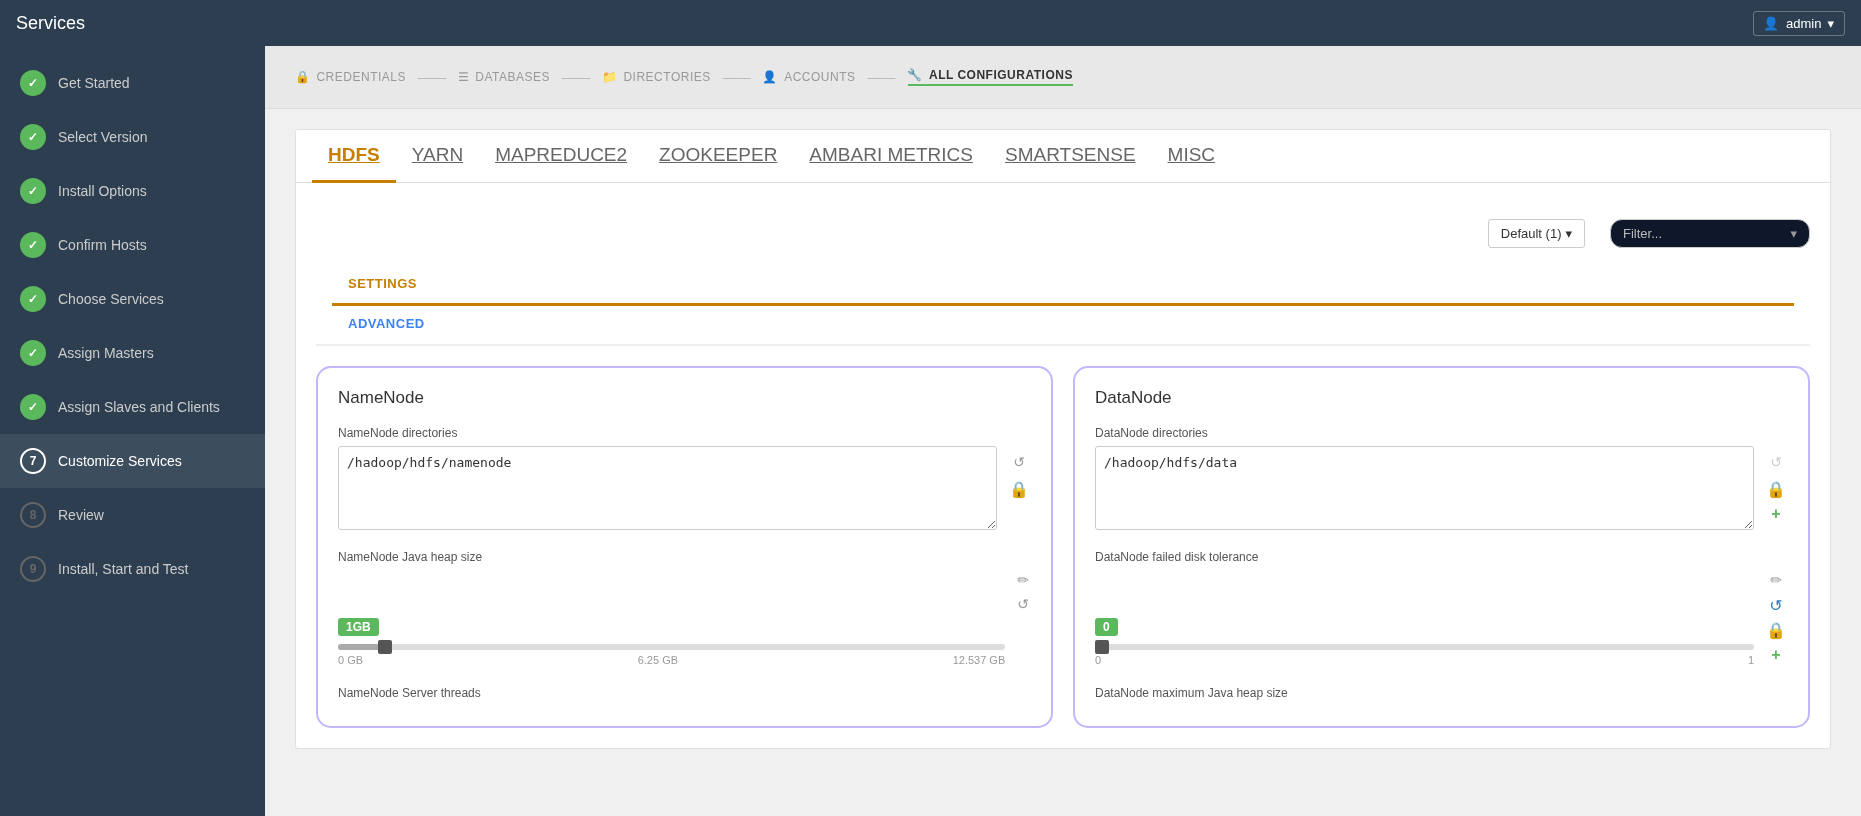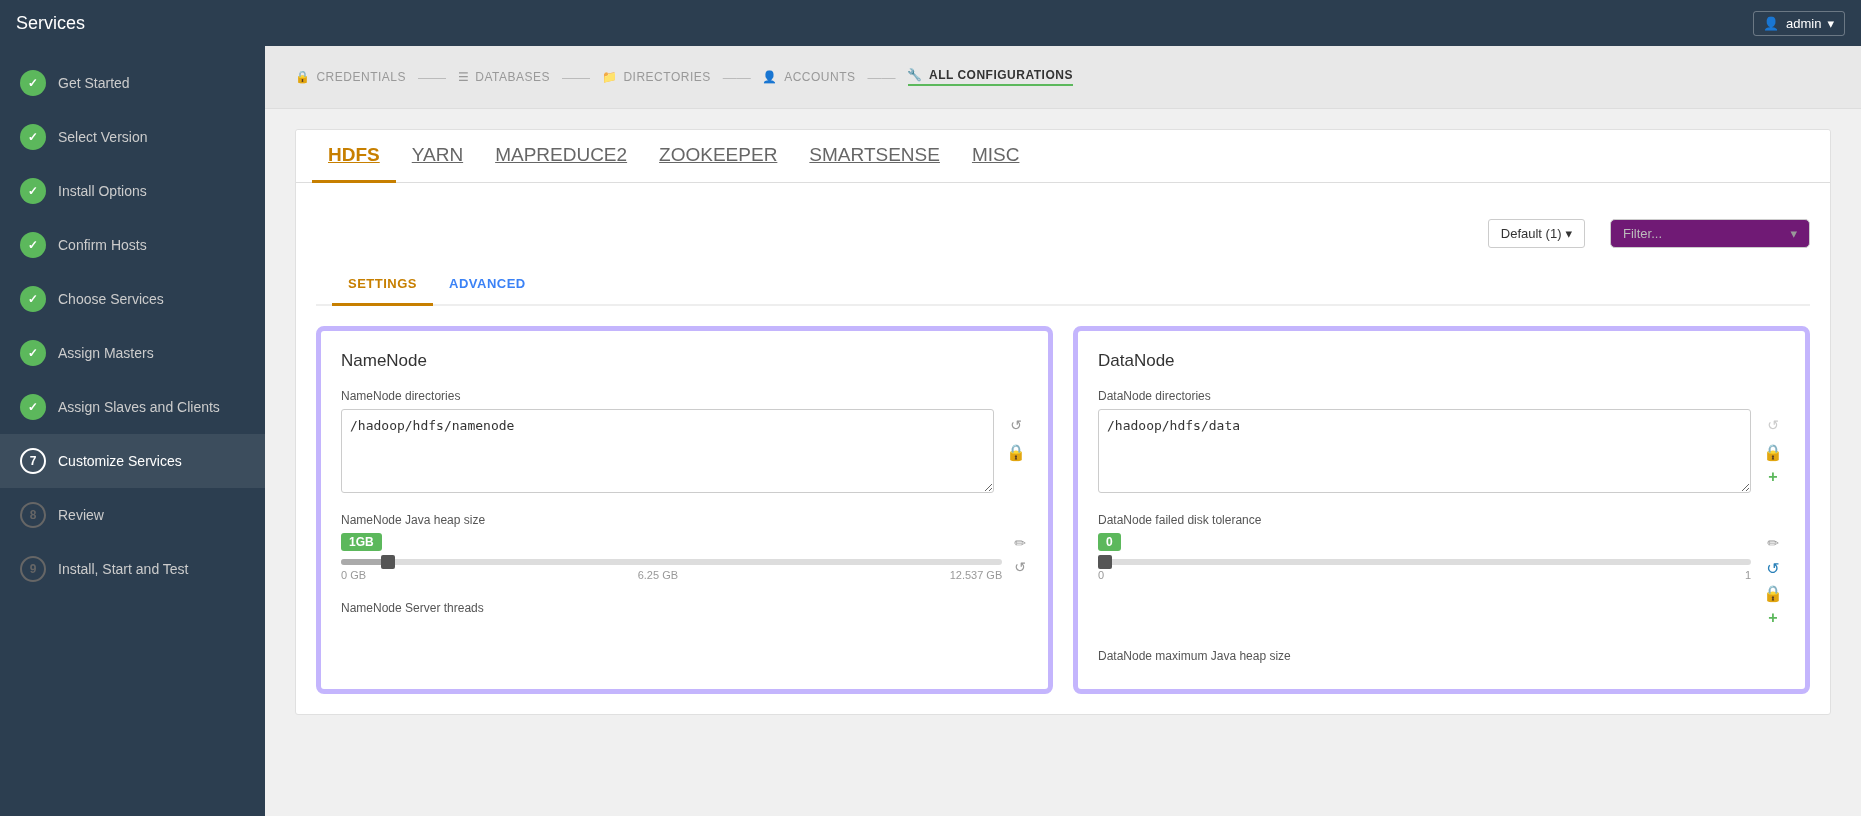--- a/index.html
+++ b/index.html
@@ -126,36 +126,37 @@
       border: 1px solid #ccc;
       background: #fff;
       padding: 6px 12px;
       border-radius: 3px;
       cursor: pointer;
       font-size: 13px;
     }
     .filter-input {
       border: 1px solid #ccc;
       padding: 6px 12px;
-      border-radius: 5px;
+      border-radius: 12px;
       font-size: 13px;
       width: 200px;
-      background: #701a75;
+      background: #0f172a;
       color: #999;
       display: flex; align-items: center; justify-content: space-between;
       cursor: pointer;
     }
 
     
     .config-tabs {
       display: flex;
       border-bottom: 2px solid #eee;
       margin-bottom: 20px;
       background: #fff;
       padding: 0 16px;
+      flex-direction: column;
     }
     .config-tab {
       padding: 12px 16px;
       cursor: pointer;
       font-size: 13px;
       font-weight: 600;
       color: #3b82f6;
       border-bottom: 3px solid transparent;
       margin-bottom: -2px;
       text-transform: uppercase;
@@ -164,22 +165,22 @@
     .config-tab.active { color: #c77f00; border-bottom-color: #c77f00; }
 
     
     .cards-row {
       display: grid;
       grid-template-columns: 1fr 1fr;
       gap: 20px;
     }
     .card {
       background: #fff;
-      border: 5px solid #c4b5fd;
-      border-radius: 8px;
+      border: 2px solid #c4b5fd;
+      border-radius: 15px;
       padding: 20px;
     }
     .card-title {
       font-size: 17px;
       font-weight: 500;
       margin-bottom: 18px;
       color: #333;
     }
     .field-label {
       font-size: 12px;
@@ -223,20 +224,21 @@
     .slider-section { margin-bottom: 20px; }
     .slider-badge {
       display: inline-block;
       background: #5cb85c;
       color: #fff;
       border-radius: 3px;
       padding: 2px 8px;
       font-size: 12px;
       font-weight: 600;
       margin-bottom: 4px;
+      margin-top: 48px;
     }
     .slider-badge.zero { background: #5cb85c; }
     .slider-track {
       width: 100%;
       height: 6px;
       background: #ddd;
       border-radius: 3px;
       position: relative;
       margin: 4px 0;
     }
@@ -376,20 +378,23 @@
           <div class="service-tab">
             <span>YARN</span>
           </div>
           <div class="service-tab">
             <span>MAPREDUCE2</span>
           </div>
           <div class="service-tab">
             <span>ZOOKEEPER</span>
           </div>
           <div class="service-tab">
+            <span>AMBARI METRICS</span>
+          </div>
+          <div class="service-tab">
             <span>SMARTSENSE</span>
           </div>
           <div class="service-tab">
             <span>MISC</span>
           </div>
         </div>
 
         <div style="padding: 16px 20px 0;">
 
           <div class="controls-row">

